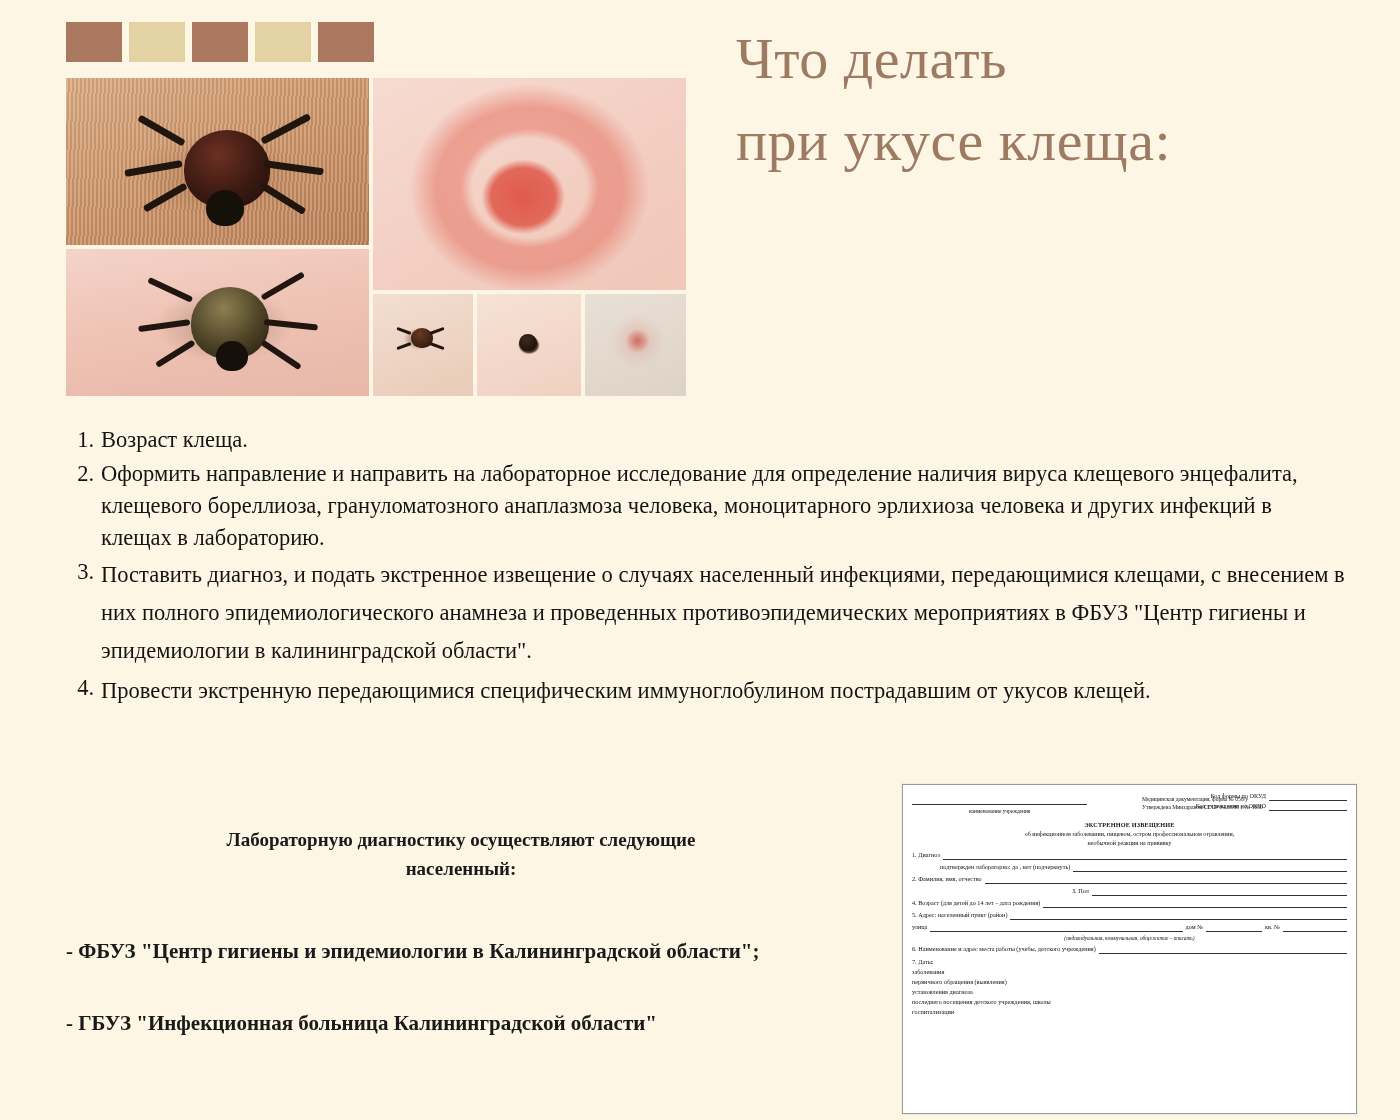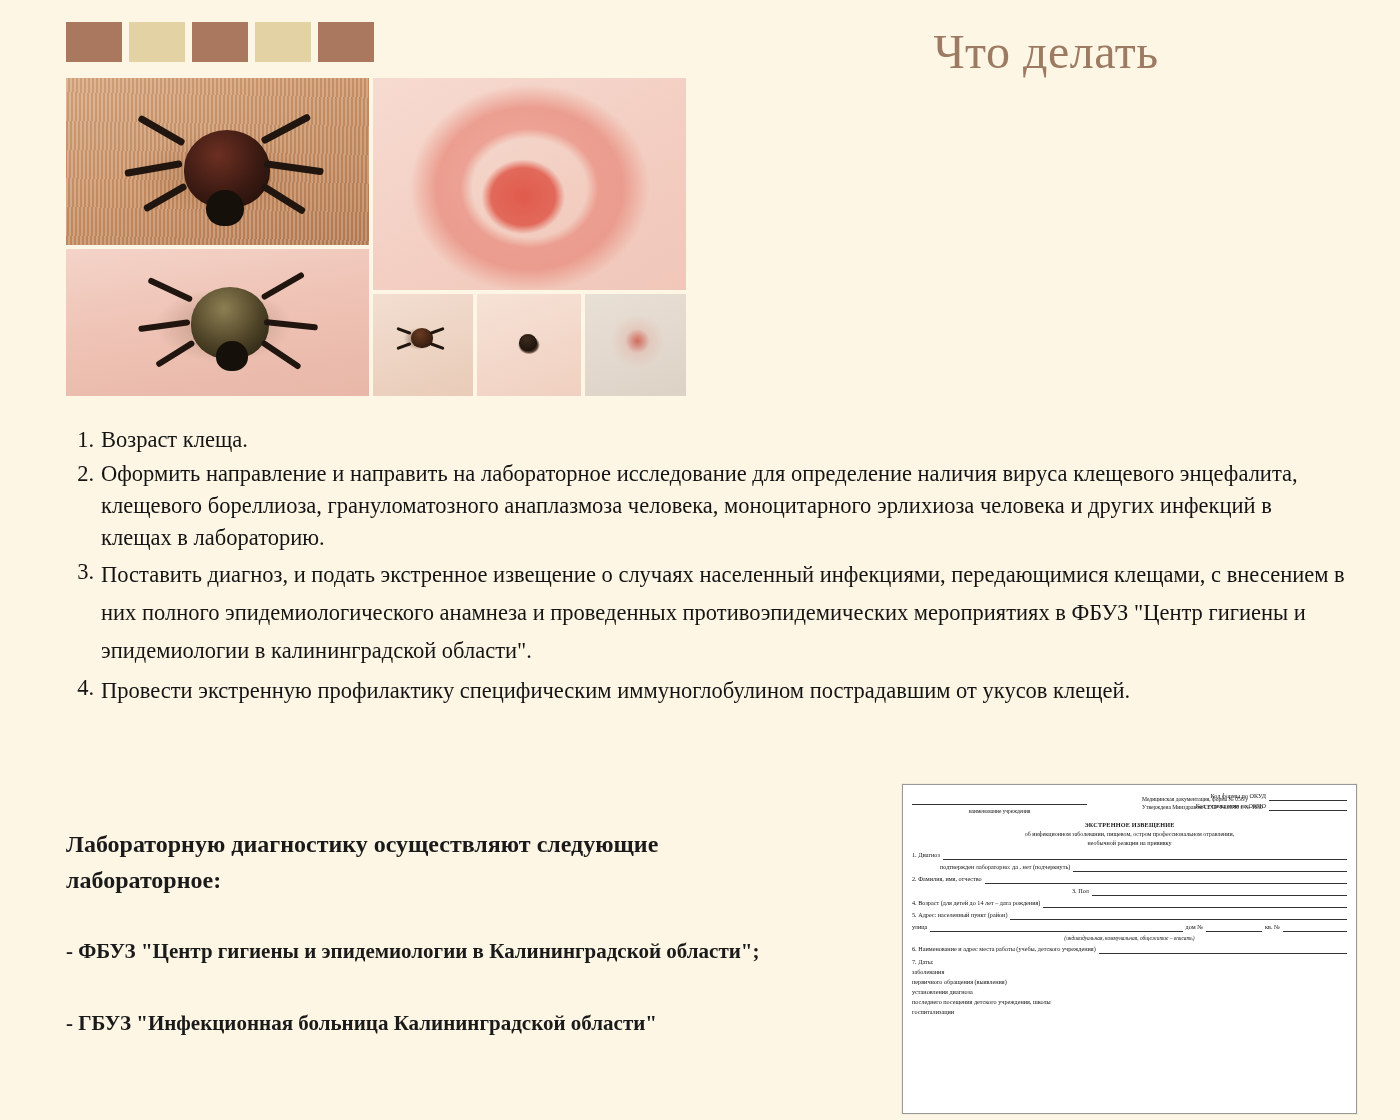--- a/index.html
+++ b/index.html
@@ -90,24 +90,23 @@
     border-radius: 3px;
     transform-origin: 0 50%;
   }
 
   
   .heading {
     position: absolute;
     top: 18px;
     right: 44px;
     width: 620px;
-    text-align: center;
     font-family: "Liberation Serif", serif;
     color: #9d7b63;
-    font-size: 48px;
+    font-size: 58px;
     line-height: 1.42;
     letter-spacing: 0.5px;
   }
   .heading .ln {
     display: block;
     white-space: nowrap;
   }
 
   
   .steps {
@@ -135,22 +134,22 @@
   }
   .step.tight .txt { line-height: 1.42; }
   .step.loose .txt { line-height: 1.68; }
 
   
   .labs-title {
     position: absolute;
     top: 826px;
     left: 66px;
     width: 790px;
-    text-align: left;
-    font-size: 24px;
+    text-align: center;
+    font-size: 19px;
     font-weight: bold;
     line-height: 1.5;
   }
   .labs-list {
     position: absolute;
     top: 936px;
     left: 66px;
     width: 800px;
     font-size: 21px;
     font-weight: bold;
@@ -290,44 +289,45 @@
 
   <div class="ph ph-sm2">
     <div class="tick-body" style="left:42px; top:40px; width:18px; height:17px; background:radial-gradient(circle at 40% 32%, #3d2b1e, #120a06);"></div>
   </div>
 
   <div class="ph ph-sm3"></div>
 </div>
 
 <div class="heading">
   <span class="ln">Что делать</span>
+  <span class="ln">при укусе клеща:</span>
 </div>
 
 <div class="steps">
   <div class="step tight">
     <span class="num">1.</span>
     <span class="txt">Возраст клеща.</span>
   </div>
   <div class="step tight">
     <span class="num">2.</span>
     <span class="txt">Оформить направление и направить  на лабораторное  исследование для определение наличия вируса клещевого энцефалита, клещевого  бореллиоза, грануломатозного анаплазмоза человека, моноцитарного  эрлихиоза человека и других инфекций в клещах в лабораторию.</span>
   </div>
   <div class="step loose">
     <span class="num">3.</span>
     <span class="txt">Поставить диагноз, и подать экстренное извещение о случаях населенный  инфекциями, передающимися клещами, с внесением в них полного эпидемиологического  анамнеза  и проведенных  противоэпидемических  мероприятиях в ФБУЗ "Центр гигиены и эпидемиологии в калининградской области".</span>
   </div>
   <div class="step loose">
     <span class="num">4.</span>
-    <span class="txt">Провести экстренную профилактику  специфическим  иммуноглобулином пострадавшим  от укусов клещей.</span>
+    <span class="txt">Провести экстренную передающимися  специфическим  иммуноглобулином пострадавшим  от укусов клещей.</span>
   </div>
 </div>
 
 <div class="labs-title">
   <div>Лабораторную диагностику осуществляют следующие</div>
-  <div>лабораторное:</div>
+  <div>населенный:</div>
 </div>
 
 <div class="labs-list">
   <p>- ФБУЗ "Центр гигиены и эпидемиологии в Калининградской области";</p>
   <p>- ГБУЗ "Инфекционная больница Калининградской области"</p>
 </div>
 
 <div class="form-doc">
 
   <div class="fd-top">

